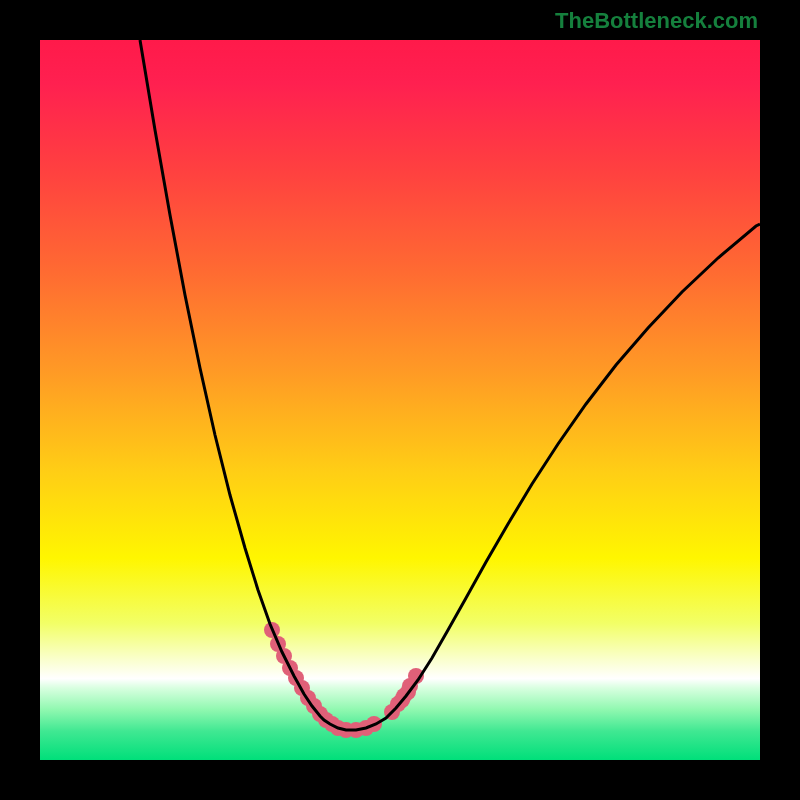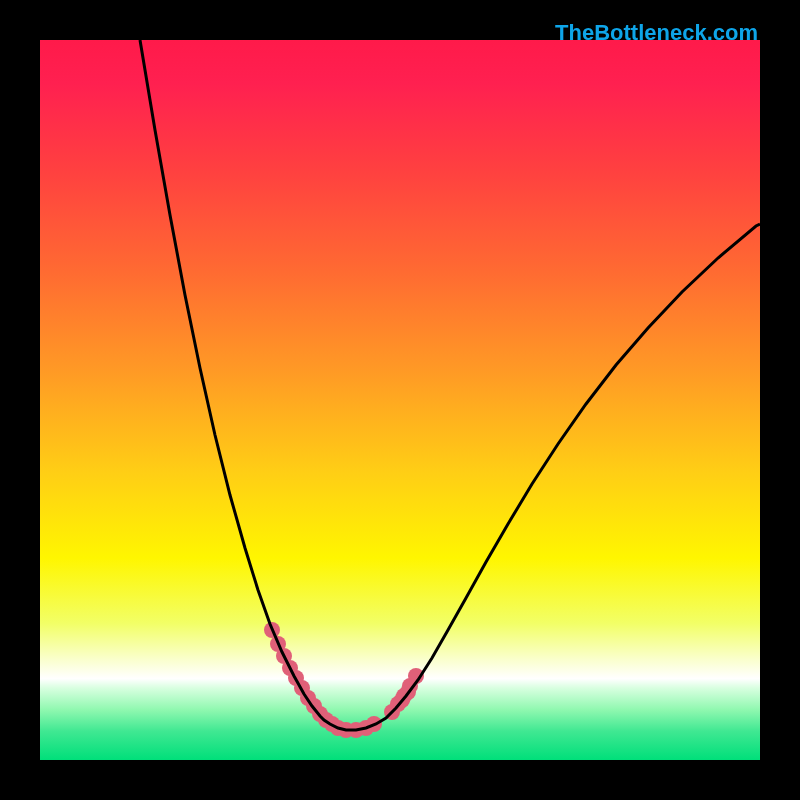--- a/index.html
+++ b/index.html
@@ -20,26 +20,26 @@
   }
   .gradient-bg {
     position: absolute;
     left: 0;
     top: 0;
     width: 720px;
     height: 720px;
   }
   .watermark {
     position: absolute;
-    top: 20px;
+    top: 8px;
     right: 42px;
     font-family: Arial, Helvetica, sans-serif;
     font-size: 22px;
     font-weight: bold;
-    color: #0ea5e9;
+    color: #15803d;
     letter-spacing: 0px;
   }
   svg.curve {
     position: absolute;
     left: 0;
     top: 0;
     width: 720px;
     height: 720px;
   }
 </style>

